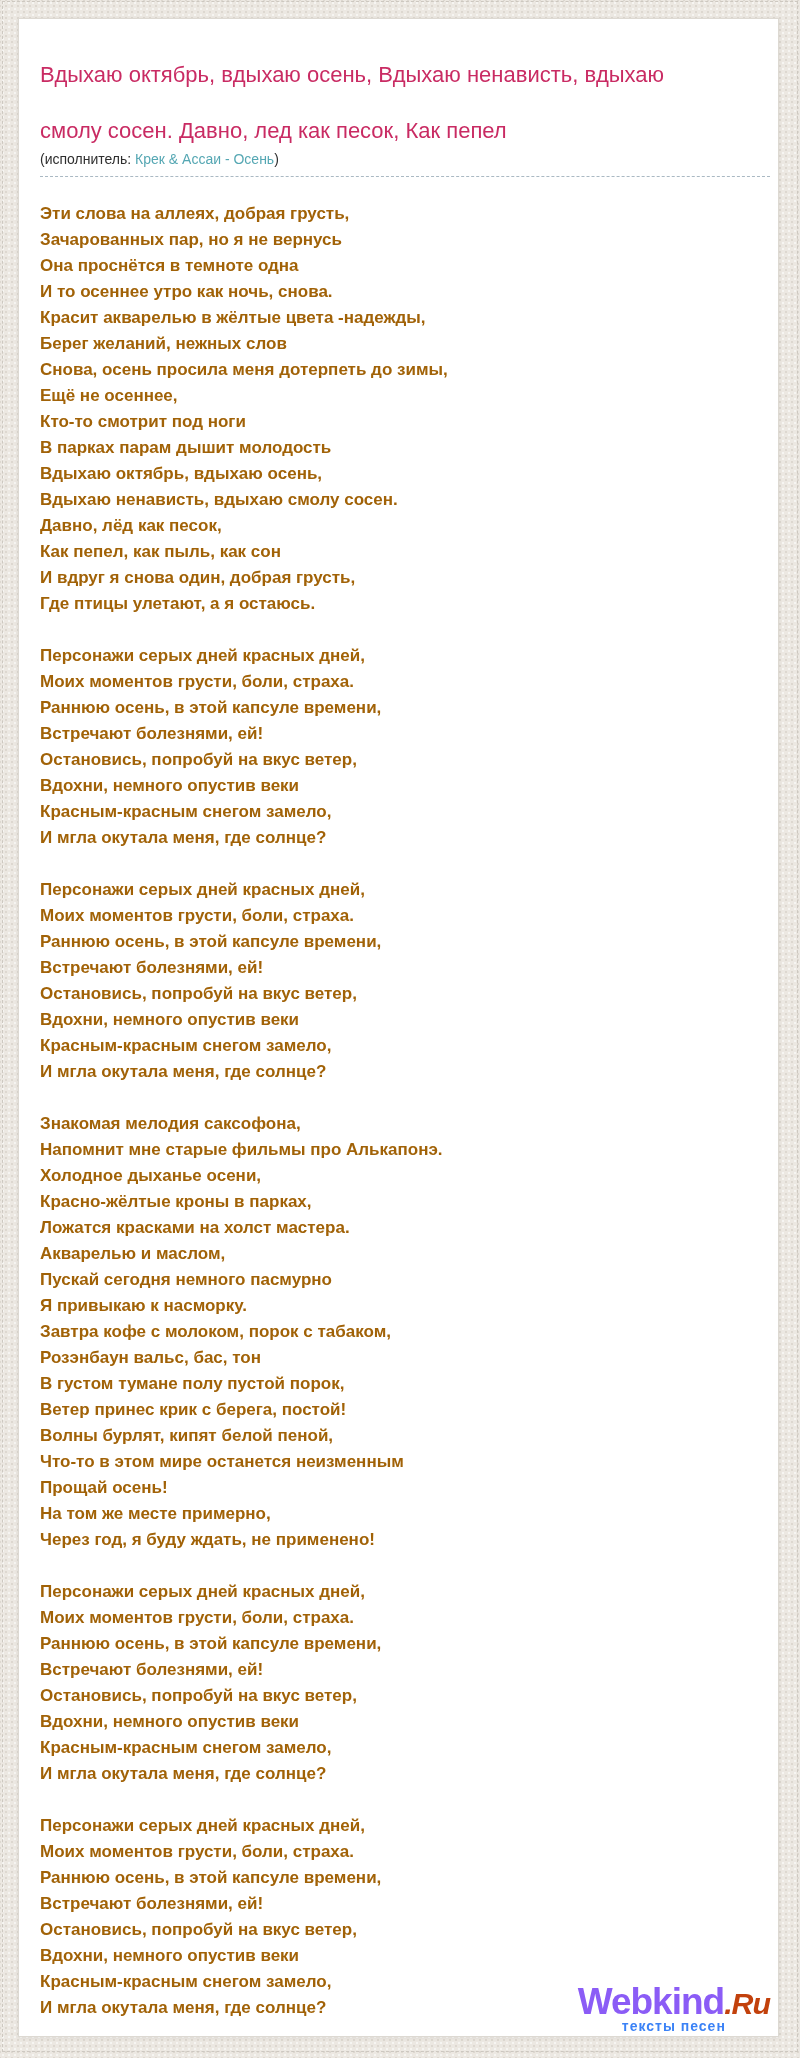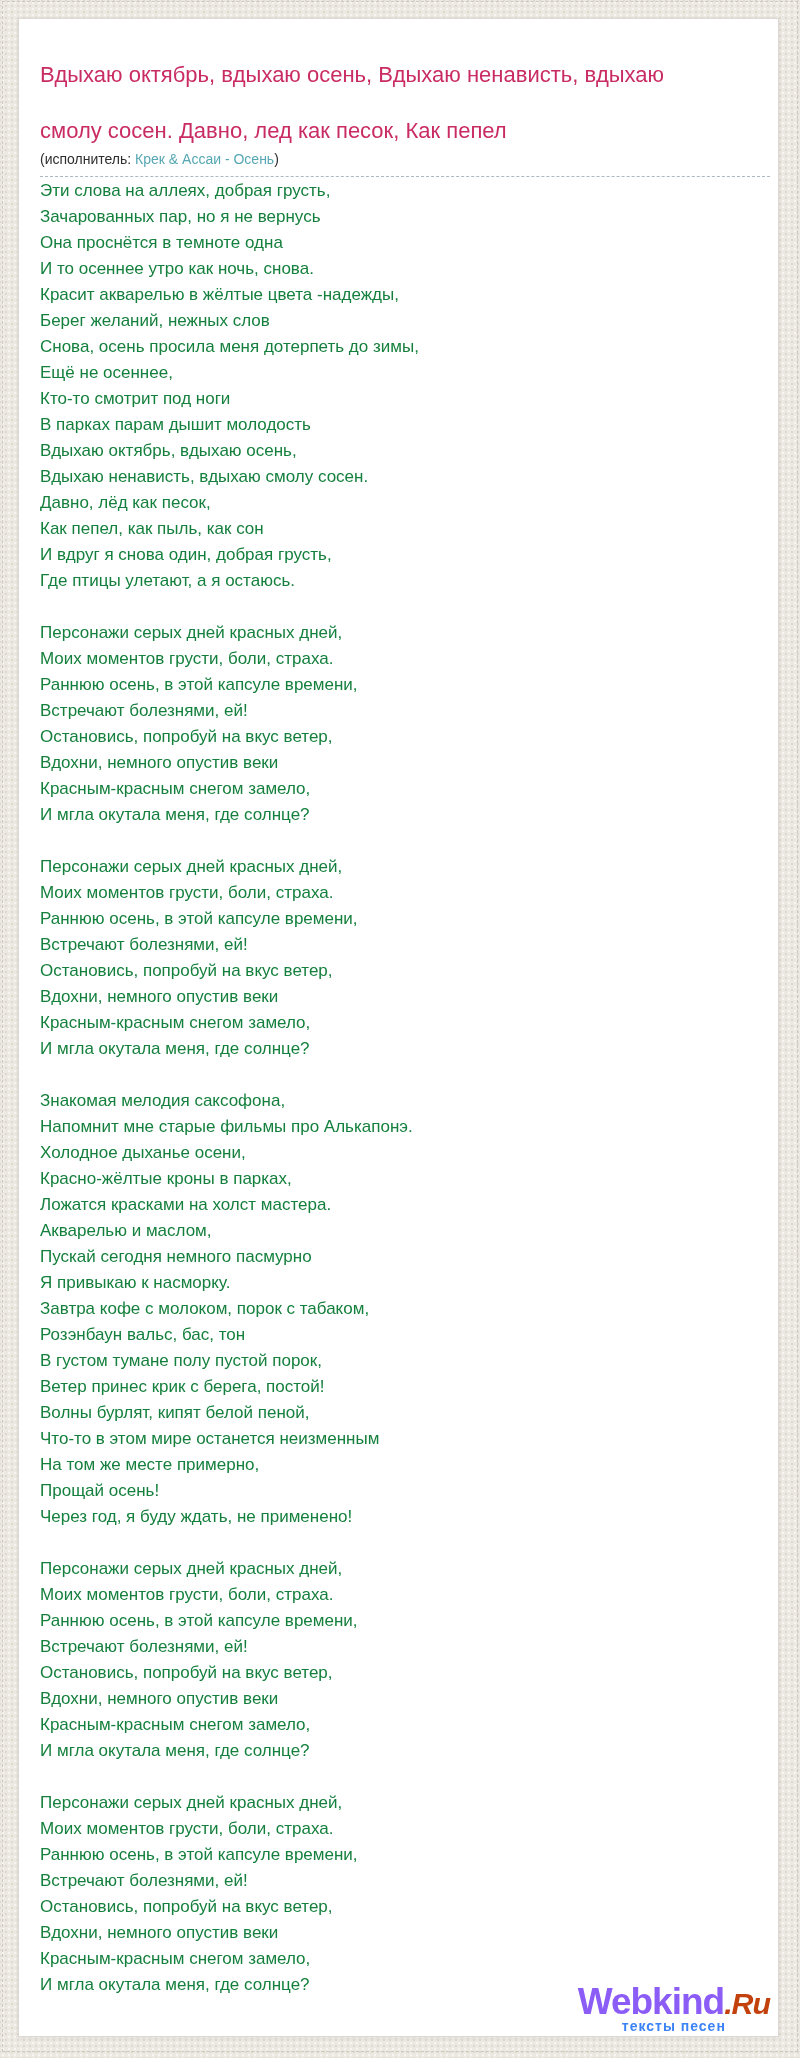--- a/index.html
+++ b/index.html
@@ -49,24 +49,25 @@
     font-size: 14px;
     line-height: 17px;
     color: #2e2e2e;
   }
   .artist-link {
     color: #55a7b3;
     text-decoration: none;
     cursor: pointer;
   }
   .lyrics {
-    margin-top: 1px;
+    margin-top: 24px;
     font-size: 17px;
     line-height: 26px;
-    color: #15803d;
+    color: #a16207;
+    font-weight: bold;
   }
   .stanza + .stanza { margin-top: 26px; }
   .logo {
     position: absolute;
     right: 8px;
     bottom: 3px;
     text-align: center;
     cursor: pointer;
   }
   .logo-row {
@@ -147,22 +148,22 @@
         <div class="line">Ложатся красками на холст мастера.</div>
         <div class="line">Акварелью и маслом,</div>
         <div class="line">Пускай сегодня немного пасмурно</div>
         <div class="line">Я привыкаю к насморку.</div>
         <div class="line">Завтра кофе с молоком, порок с табаком,</div>
         <div class="line">Розэнбаун вальс, бас, тон</div>
         <div class="line">В густом тумане полу пустой порок,</div>
         <div class="line">Ветер принес крик с берега, постой!</div>
         <div class="line">Волны бурлят, кипят белой пеной,</div>
         <div class="line">Что-то в этом мире останется неизменным</div>
+        <div class="line">Прощай осень!</div>
         <div class="line">На том же месте примерно,</div>
-        <div class="line">Прощай осень!</div>
         <div class="line">Через год, я буду ждать, не применено!</div>
       </div>
       <div class="stanza">
         <div class="line">Персонажи серых дней красных дней,</div>
         <div class="line">Моих моментов грусти, боли, страха.</div>
         <div class="line">Раннюю осень, в этой капсуле времени,</div>
         <div class="line">Встречают болезнями, ей!</div>
         <div class="line">Остановись, попробуй на вкус ветер,</div>
         <div class="line">Вдохни, немного опустив веки</div>
         <div class="line">Красным-красным снегом замело,</div>

